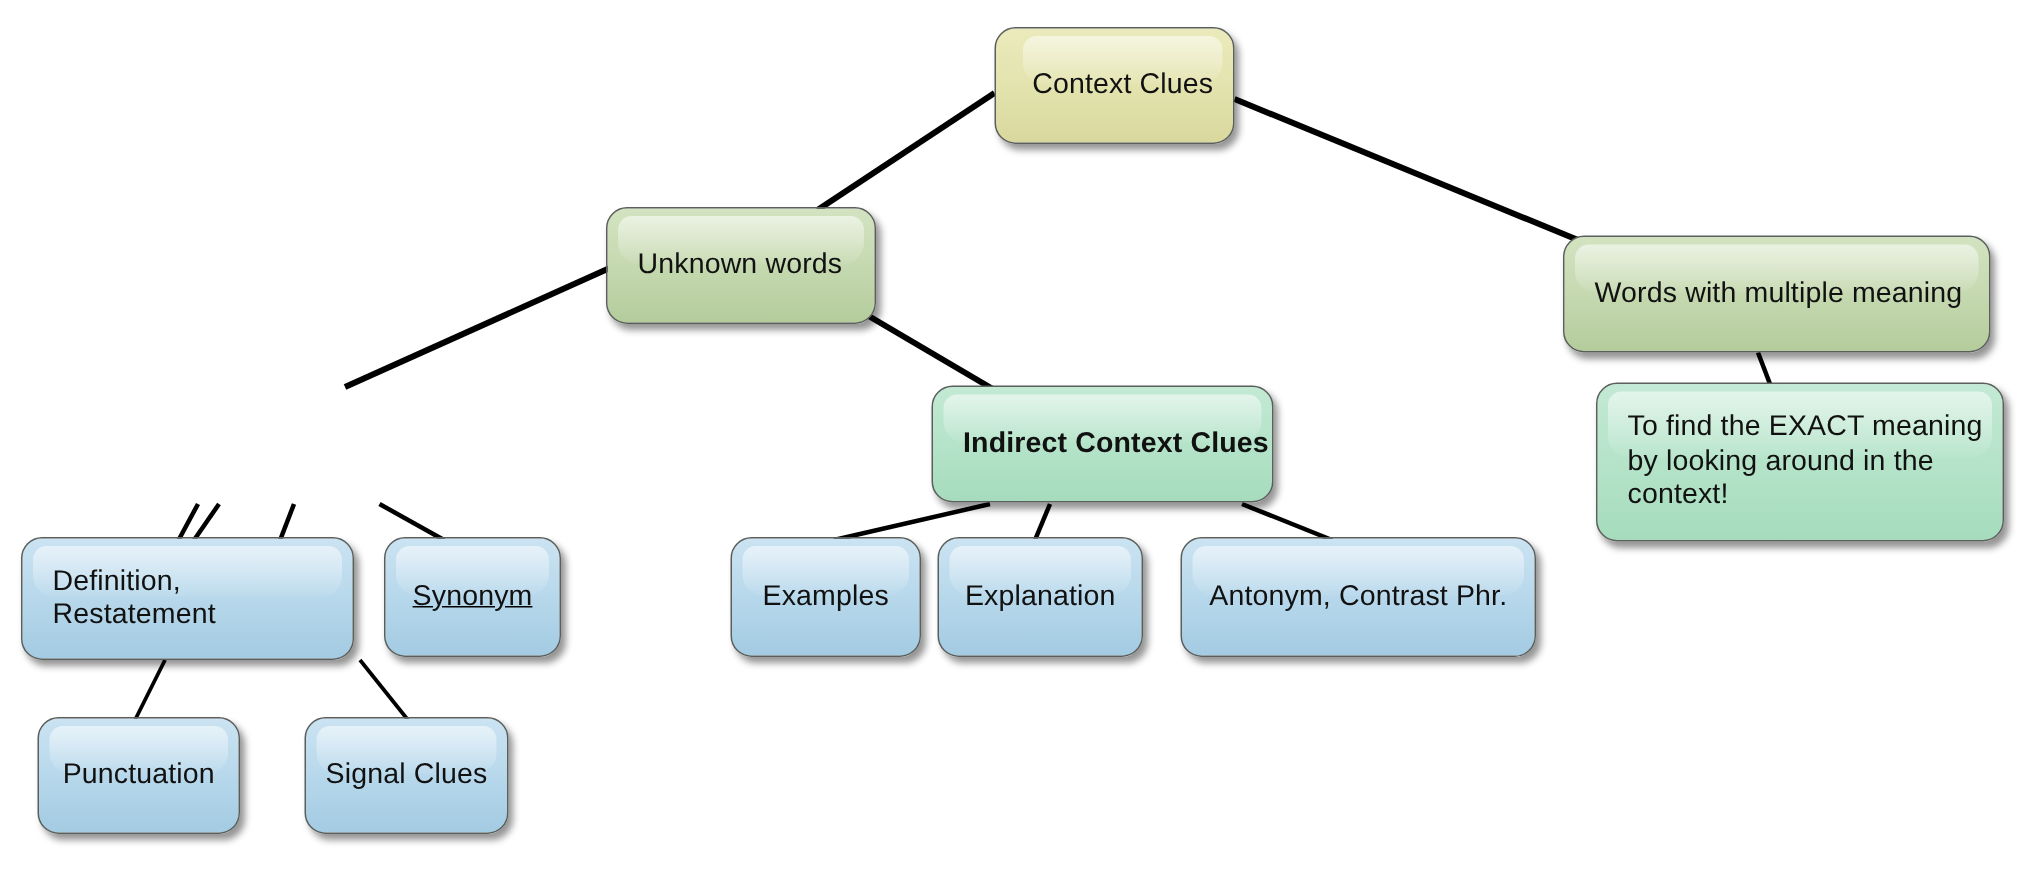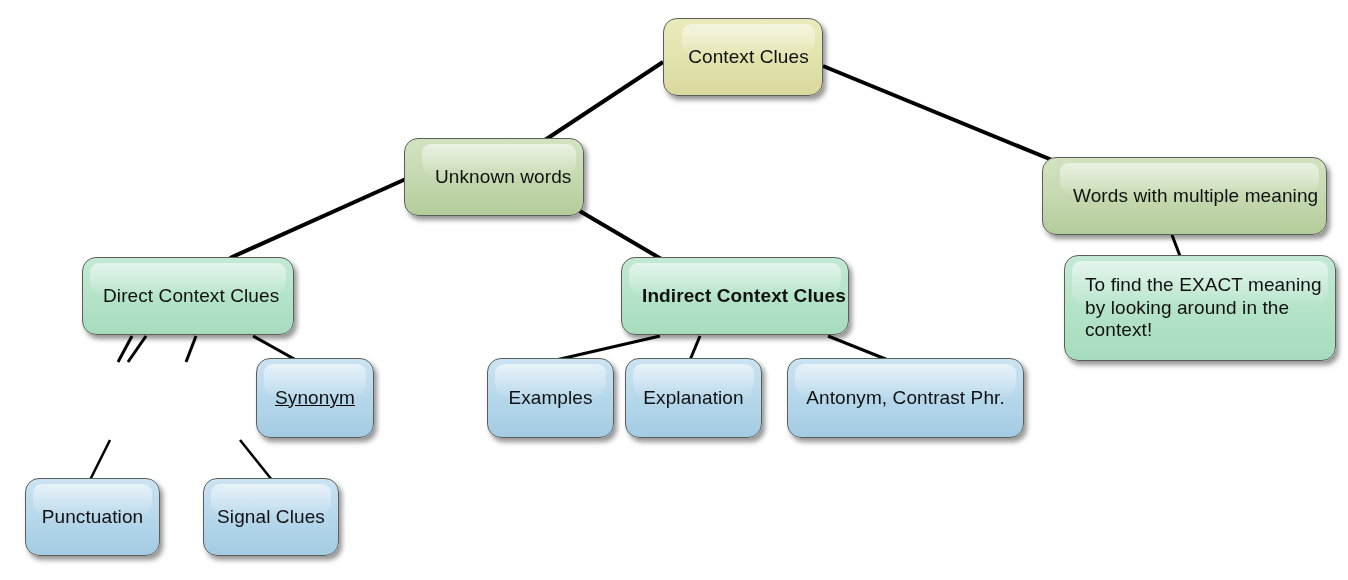--- a/index.html
+++ b/index.html
@@ -65,21 +65,21 @@
     font-size: 19px;
     line-height: 1.18;
     white-space: pre-line;
     letter-spacing: 0.1px;
   }
   .center .label { width: 100%; text-align: center; }
   .lead .label  { padding-left: 20px; text-align: left; }
 
   
   .yellow { background: linear-gradient(to bottom, #eaeabc 0%, #e4e4b0 45%, #d8d89e 100%); }
-  .sage   { background: linear-gradient(to bottom, #d3e3c1 0%, #c7dab2 45%, #b4cc9c 100%); padding-left: 10px; }
+  .sage   { background: linear-gradient(to bottom, #d3e3c1 0%, #c7dab2 45%, #b4cc9c 100%); }
   .mint   { background: linear-gradient(to bottom, #c3e9d4 0%, #b6e4ca 45%, #a6dcbd 100%); }
   .blue   { background: linear-gradient(to bottom, #cbe3f2 0%, #b9d9ec 45%, #a3cbe2 100%); }
 </style>
 </head>
 <body>
 
 <div id="canvas">
   <svg id="edge-layer" viewBox="0 0 1348 580" preserveAspectRatio="none">
       <line x1="663" y1="62" x2="545" y2="140" stroke="#000000" stroke-width="4" stroke-linecap="butt"></line>
       <line x1="823" y1="66" x2="1052" y2="160" stroke="#000000" stroke-width="4" stroke-linecap="butt"></line>
@@ -104,35 +104,36 @@
     <div class="node sage lead" style="left: 404px; top: 138px; width: 180px; height: 78px;">
       <div class="inner">
         <div class="label">Unknown words</div>
       </div>
     </div>
     <div class="node sage lead" style="left: 1042px; top: 157px; width: 285px; height: 78px;">
       <div class="inner">
         <div class="label">Words with multiple meaning</div>
       </div>
     </div>
-    <div class="node mint lead" style="left: 82px; top: 257px; width: 212px; height: 78px;">
-      <div class="inner">
-        <div class="label">Direct Context Clues</div>
-      </div>
-    </div>
     <div class="node mint lead" style="left: 621px; top: 257px; width: 228px; height: 78px; font-weight: bold;">
       <div class="inner">
         <div class="label">Indirect Context Clues</div>
       </div>
     </div>
     <div class="node mint lead" style="left: 1064px; top: 255px; width: 272px; height: 106px;">
       <div class="inner">
         <div class="label">To find the EXACT meaning
 by looking around in the
 context!</div>
+      </div>
+    </div>
+    <div class="node blue lead" style="left: 14px; top: 358px; width: 222px; height: 82px;">
+      <div class="inner">
+        <div class="label">Definition,
+Restatement</div>
       </div>
     </div>
     <div class="node blue center" style="left: 256px; top: 358px; width: 118px; height: 80px; text-decoration: underline;">
       <div class="inner">
         <div class="label">Synonym</div>
       </div>
     </div>
     <div class="node blue center" style="left: 625px; top: 358px; width: 137px; height: 80px;">
       <div class="inner">
         <div class="label">Explanation</div>

